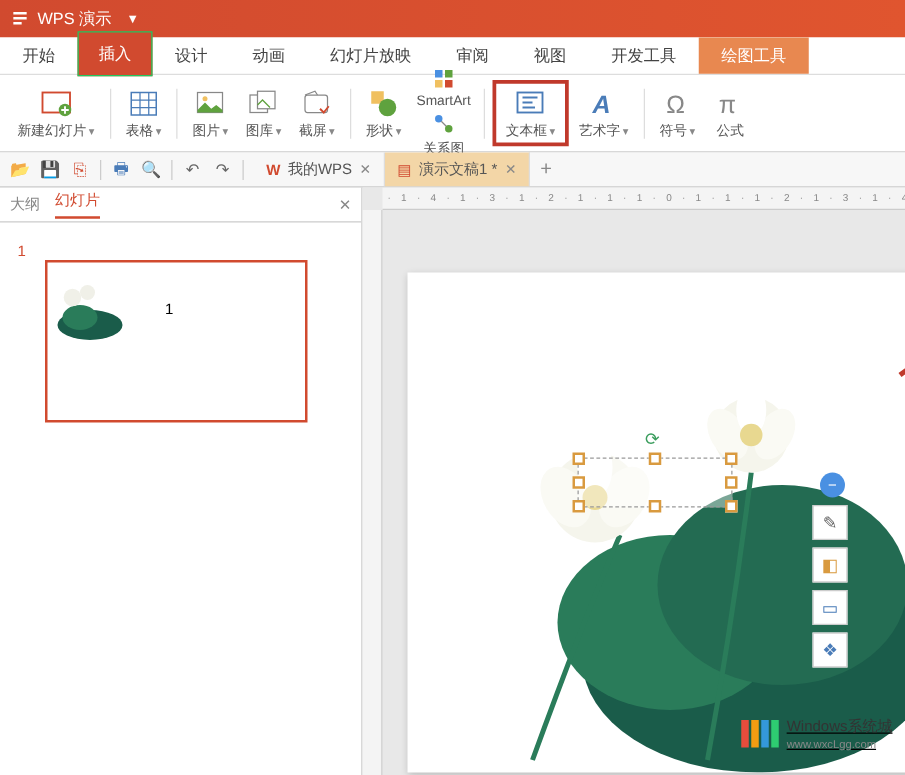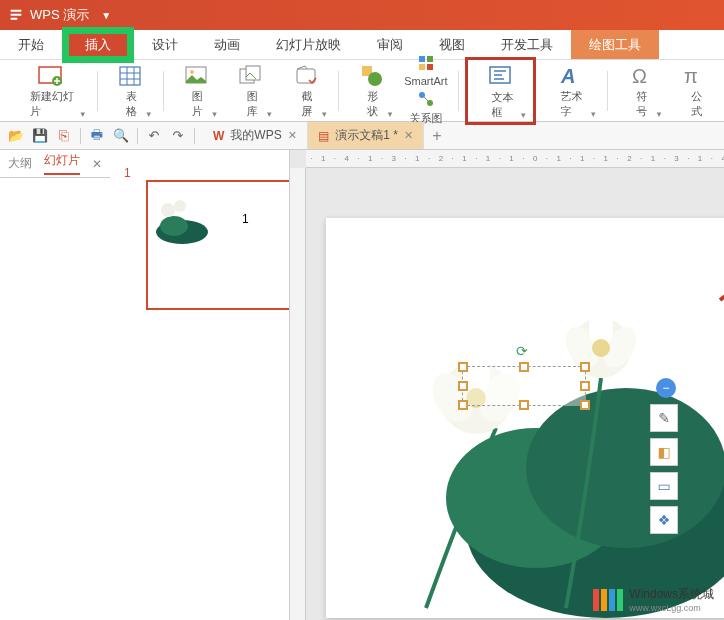--- a/index.html
+++ b/index.html
@@ -3,48 +3,48 @@
   <meta charset="utf-8">
   <style>
     * { margin: 0; padding: 0; box-sizing: border-box; font-family: "Microsoft YaHei", sans-serif; }
     body { width: 724px; height: 620px; overflow: hidden; background: #fff; position: relative; }
     
     .title-bar { height: 30px; background: linear-gradient(to right, #d14a2f, #e0552f); display: flex; align-items: center; padding: 0 8px; color: #fff; font-size: 13px; }
     .title-bar .logo { display: flex; align-items: center; gap: 6px; }
     .title-bar .logo svg { width: 16px; height: 16px; }
     .title-bar .dropdown { margin-left: 6px; font-size: 10px; }
     
-    .menu-bar { height: 30px; display: flex; border-bottom: 1px solid #ddd; background: #fff; font-size: 13px; }
+    .menu-bar { height: 30px; display: flex; align-items: center; border-bottom: 1px solid #ddd; background: #fff; font-size: 13px; }
     .menu-item { padding: 0 18px; height: 100%; display: flex; align-items: center; cursor: pointer; color: #444; }
     .menu-item.active { color: #fff; background: #d14a2f; }
     .menu-item.contextual { color: #fff; background: #e88850; }
-    .insert-highlight { border: 7px solid #22c55e; box-sizing: border-box; height: 36px; padding: 0 16px; margin-top: -3px; }
+    .insert-highlight { border: 1px solid #22c55e; box-sizing: border-box; height: 36px; padding: 0 16px; margin-top: -3px; }
     
     .ribbon { height: 62px; display: flex; align-items: center; padding: 4px 8px; border-bottom: 1px solid #ccc; gap: 2px; background: #fff; }
     .ribbon-group { display: flex; flex-direction: column; align-items: center; justify-content: center; padding: 0 6px; font-size: 11px; color: #555; height: 100%; cursor: pointer; }
     .ribbon-group .icon-big { width: 28px; height: 28px; display: flex; align-items: center; justify-content: center; }
-    .ribbon-group .label { display: flex; align-items: flex-end; gap: 2px; margin-left: 16px; }
+    .ribbon-group .label { display: flex; align-items: center; gap: 2px; }
     .ribbon-group .caret { font-size: 9px; color: #888; }
     .ribbon-sep { width: 1px; height: 40px; background: #ddd; margin: 0 4px; }
     .ribbon-stack { display: flex; flex-direction: column; gap: 4px; padding: 0 4px; }
     .ribbon-small { display: flex; align-items: center; gap: 4px; font-size: 11px; color: #555; cursor: pointer; flex-direction: column; }
     .ribbon-small .icon-small { width: 16px; height: 16px; display: flex; align-items: center; justify-content: center; }
     .textbox-highlight { border: 3px solid #c0392b; padding: 2px 2px; }
     
     .qat-tabs { height: 28px; display: flex; align-items: center; border-bottom: 1px solid #ccc; background: #f7f7f7; }
     .qat-icons { display: flex; align-items: center; gap: 8px; padding: 0 8px; }
     .qat-icon { width: 16px; height: 16px; display: flex; align-items: center; justify-content: center; cursor: pointer; color: #666; font-size: 13px; }
     .qat-sep { width: 1px; height: 16px; background: #ccc; }
     .doc-tab { display: flex; align-items: center; height: 100%; padding: 0 10px; gap: 6px; font-size: 12px; color: #555; cursor: pointer; border-right: 1px solid #ddd; }
     .doc-tab.active { background: #f3d6a7; }
     .doc-tab .close { font-size: 11px; color: #888; }
     .new-tab { padding: 0 8px; color: #888; font-size: 16px; cursor: pointer; }
     
     .main { display: flex; height: 470px; }
-    .side-panel { width: 290px; border-right: 1px solid #ccc; display: flex; flex-direction: row; }
+    .side-panel { width: 290px; border-right: 1px solid #ccc; display: flex; flex-direction: column; }
     .panel-tabs { display: flex; align-items: center; height: 28px; border-bottom: 1px solid #ccc; font-size: 12px; padding: 0 8px; gap: 12px; }
     .panel-tab { color: #888; cursor: pointer; }
     .panel-tab.active { color: #d14a2f; border-bottom: 2px solid #d14a2f; padding-bottom: 4px; }
     .panel-close { margin-left: auto; color: #888; cursor: pointer; }
     .thumbs { flex: 1; padding: 30px 12px; overflow-y: auto; position: relative; }
     .slide-num { position: absolute; left: 14px; top: 16px; font-size: 12px; color: #d14a2f; }
     .thumb { width: 210px; height: 130px; border: 2px solid #d14a2f; margin-left: 24px; position: relative; background: #fff; }
     .thumb-lotus { position: absolute; left: 4px; top: 12px; width: 60px; height: 50px; }
     .thumb-text { position: absolute; left: 94px; top: 30px; font-size: 12px; }
     
@@ -61,21 +61,21 @@
     .h-l { left: -5px; top: 50%; margin-top: -5px; } .h-r { right: -5px; top: 50%; margin-top: -5px; }
     .h-t { top: -5px; left: 50%; margin-left: -5px; } .h-b { bottom: -5px; left: 50%; margin-left: -5px; }
     .rotate-handle { position: absolute; top: -24px; left: 50%; margin-left: -8px; width: 16px; height: 16px; color: #3a9d5d; font-size: 14px; }
     
     .float-tools { position: absolute; right: 46px; top: 228px; display: flex; flex-direction: column; gap: 6px; }
     .float-btn { width: 28px; height: 28px; background: #fff; border: 1px solid #ccc; display: flex; align-items: center; justify-content: center; cursor: pointer; font-size: 14px; color: #666; }
     .float-del { width: 20px; height: 20px; border-radius: 50%; background: #4a90e2; color: #fff; display: flex; align-items: center; justify-content: center; font-size: 12px; margin-left: 6px; }
     
     .arrow-annotation { position: absolute; left: 420px; top: 100px; width: 120px; height: 60px; pointer-events: none; }
     
-    .watermark { position: absolute; right: 10px; bottom: 7px; display: flex; align-items: center; gap: 6px; }
+    .watermark { position: absolute; right: 10px; bottom: 20px; display: flex; align-items: center; gap: 6px; text-decoration: underline; }
     .watermark-logo { display: flex; gap: 2px; }
     .watermark-bar { width: 6px; height: 22px; }
     .watermark-text { font-size: 12px; color: #333; }
     .watermark-sub { font-size: 9px; color: #888; }
   </style>
 </head>
 <body>
 
 <div class="title-bar">
   <div class="logo">

